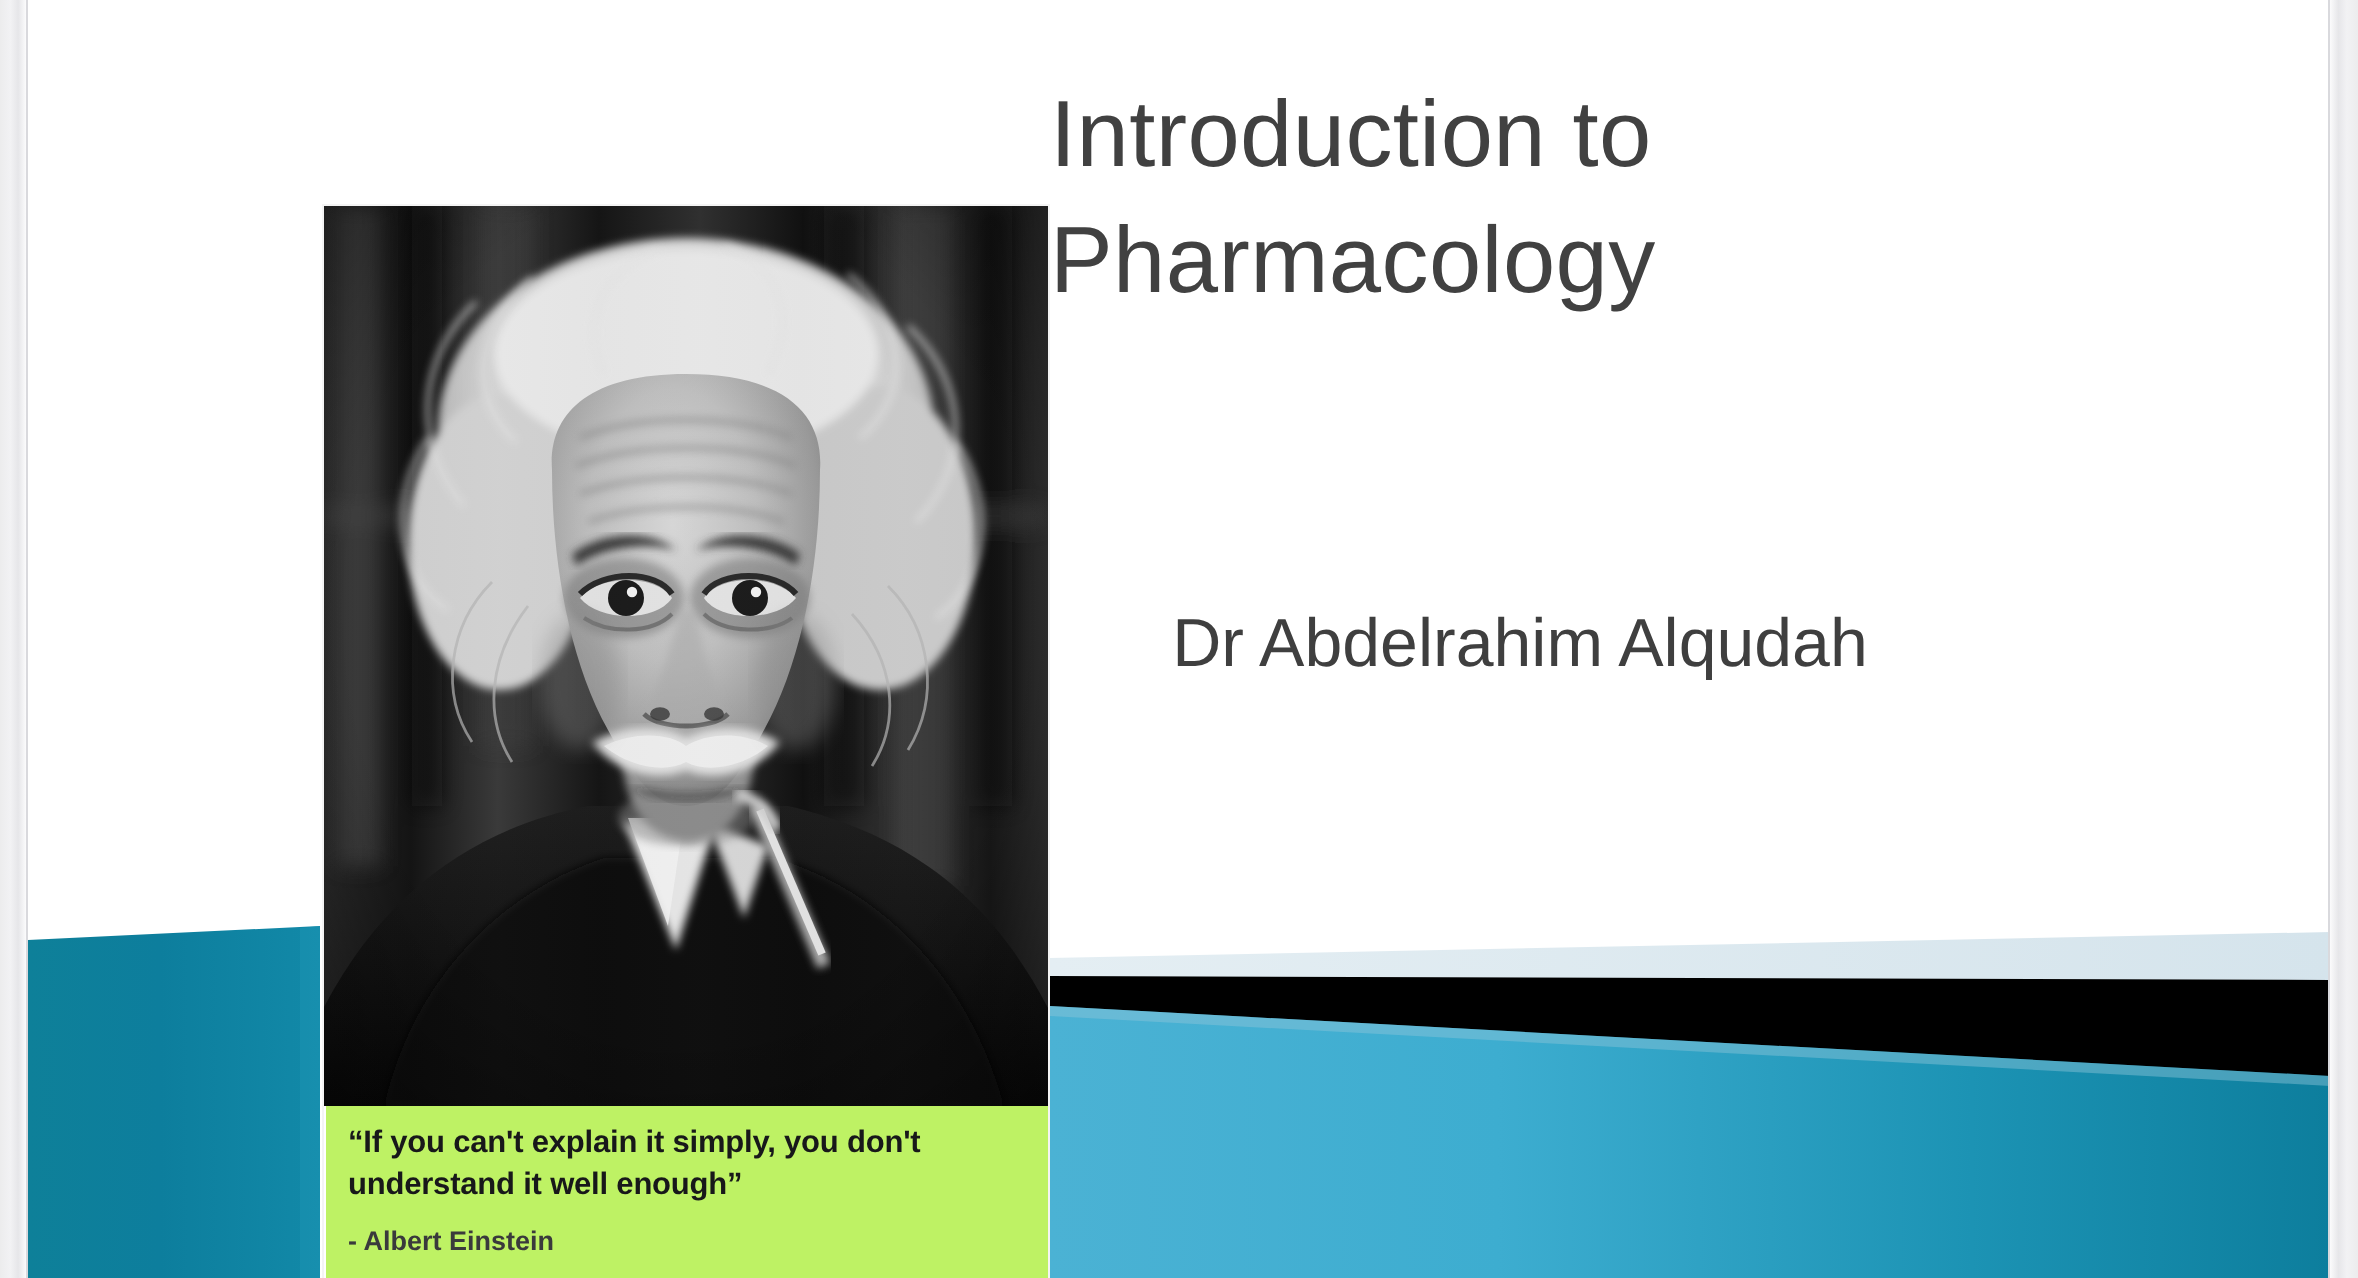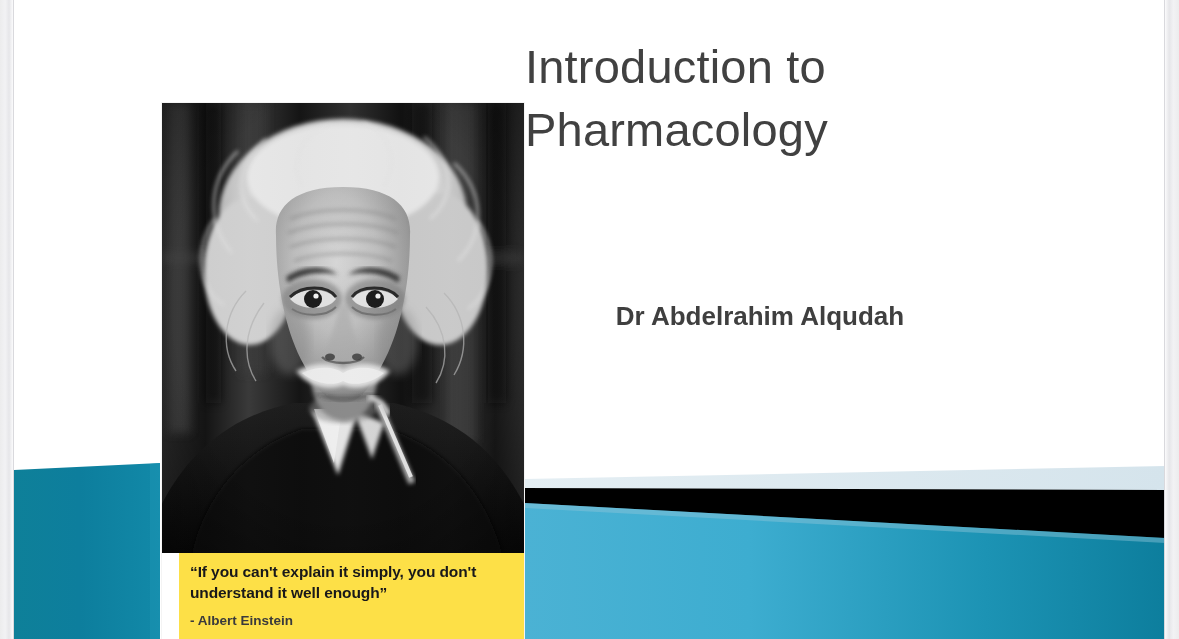--- a/index.html
+++ b/index.html
@@ -70,23 +70,23 @@
   }
 
   #subtitle-block {
     position: absolute;
     left: 525px;
     top: 300px;
     width: 470px;
     text-align: center;
   }
   #slide-subtitle {
-    font-size: 26px;
+    font-size: 34px;
     line-height: 1.3;
-    font-weight: 700;
+    font-weight: 400;
     color: #3f3f3f;
   }
 
   
   #picture-card {
     position: absolute;
     left: 162px;
     top: 103px;
     width: 362px;
     height: 536px;
@@ -98,25 +98,25 @@
     position: relative;
     width: 362px;
     height: 450px;
     overflow: hidden;
     background: #1a1a1a;
   }
   #photo svg { display: block; }
 
   #caption {
     position: absolute;
-    left: 17px;
+    left: 1px;
     top: 450px;
     width: 362px;
     height: 86px;
-    background: #fde047;
+    background: #bef264;
     box-sizing: border-box;
     padding: 9px 10px 0 11px;
   }
   #caption-quote {
     font-size: 15.5px;
     line-height: 1.35;
     font-weight: bold;
     color: #18181a;
     letter-spacing: -0.1px;
   }

